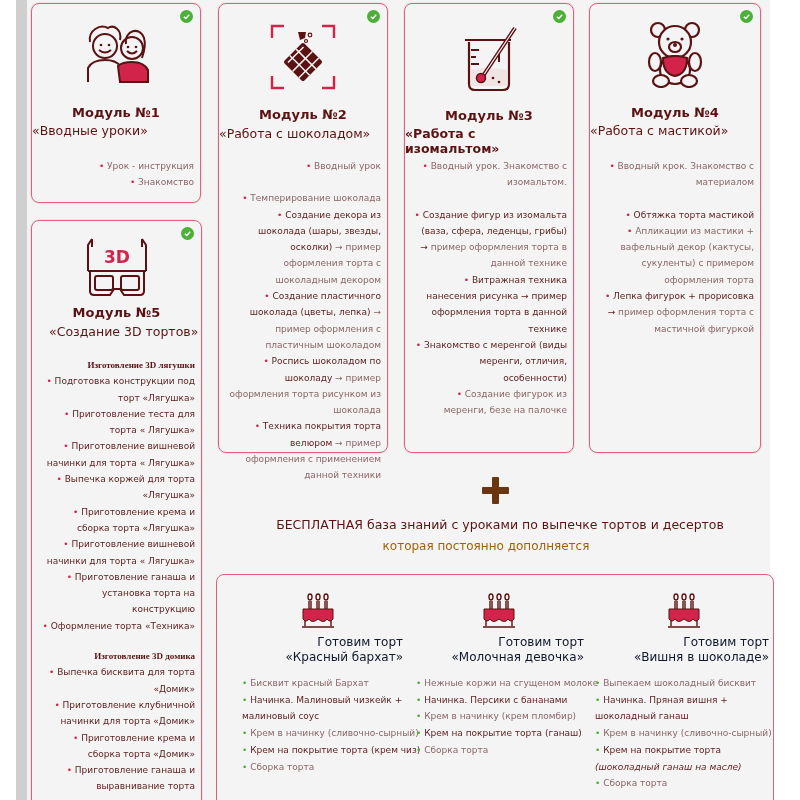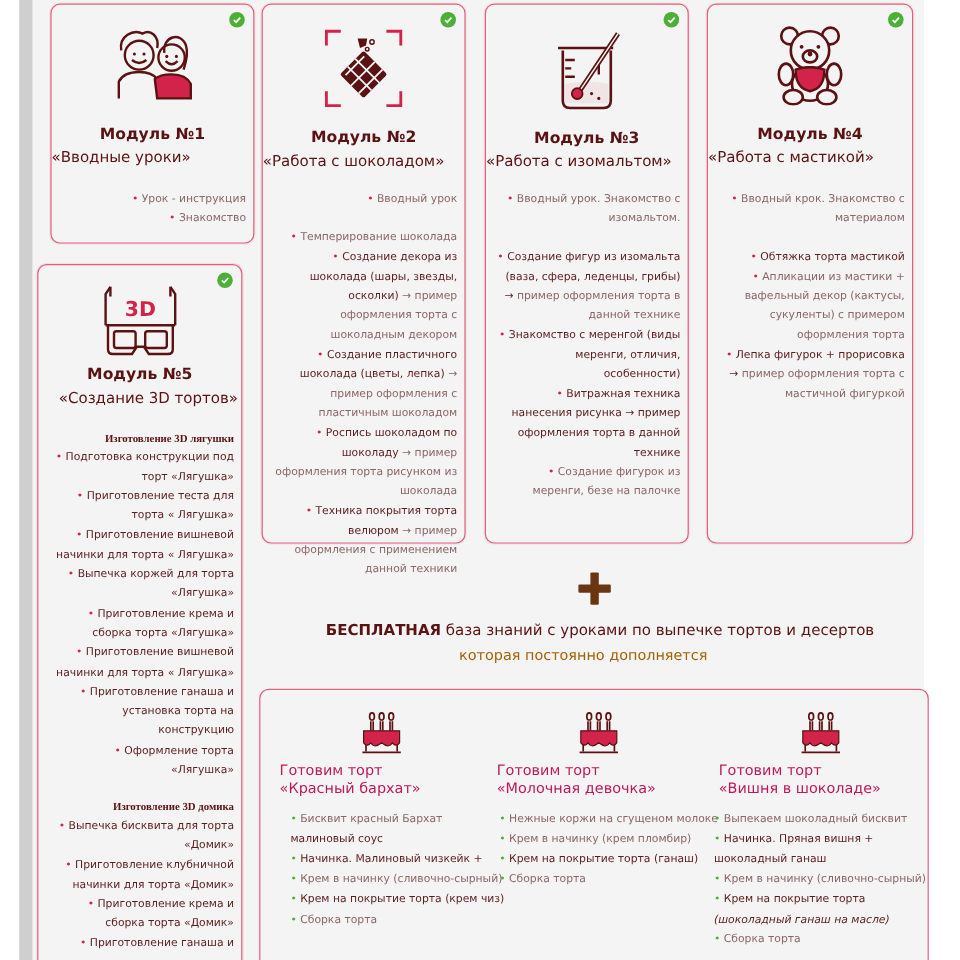--- a/index.html
+++ b/index.html
@@ -43,44 +43,44 @@
   .items li.subhead { font-weight:bold; color:#5a1212; margin-top:0;font-family:Liberation Serif, serif; }
   .items li.subhead.sp { margin-top:14px; }
   .arrow { color:#8a6666; }
 
   .plus-icon { position:absolute; left:482px; top:477px; width:28px; height:28px; }
   .plus-icon:before, .plus-icon:after { content:""; position:absolute; background:#6a3612; border-radius:1px; }
   .plus-icon:before { left:10px; top:0; width:7px; height:27px; }
   .plus-icon:after { left:0; top:10px; width:27px; height:7px; }
 
   .kb-title { position:absolute; left:220px; width:560px; top:517px; text-align:center; font-size:12.5px; color:#5a1212; }
-  .kb-title b { font-weight:bold; color:#5a1212; }
+  .kb-title b { font-weight:normal; color:#5a1212; }
   .kb-sub { position:absolute; left:206px; width:560px; top:539px; text-align:center; font-size:12px; color:#a16207; }
 
   .recipes-box {
     position:absolute; left:216px; top:574px; width:558px; height:240px;
     border:1px solid #e0607e; border-radius:8px; box-sizing:border-box; background:#f5f4f4;
   }
   .recipe { position:absolute; top:0; }
   .recipe .cake { position:absolute; top:18px; left:0; right:0; display:flex; justify-content:center; }
-  .recipe .r-title { position:absolute; left:0; right:0; top:60px; text-align:left; font-size:12px; color:#be185d; line-height:15px; }
+  .recipe .r-title { position:absolute; left:0; right:0; top:60px; text-align:right; font-size:12px; color:#0f172a; line-height:15px; }
   .recipe .r-items { position:absolute; top:100px; left:0; margin:0; padding:0; list-style:none; white-space:nowrap; }
   .recipe .r-items li { font-size:9px; line-height:16.7px; color:#8a6666; }
   .recipe .r-items li.strong { color:#5a1c1c; }
   .recipe .r-items li .gdot { color:#4caf37; }
   .recipe .r-items li.italic { font-style:italic; color:#5a1c1c; }
 </style>
 </head>
 <body>
 
 <div class="page-bg"></div>
 <div class="left-strip"></div>
 <div class="right-strip"></div>
 
-<div class="card" style="left:31px; top:3px; width:170px; height:200px;margin-left:11px;">
+<div class="card" style="left:31px; top:3px; width:170px; height:200px;">
   <div class="check">
     <svg viewBox="0 0 10 10">
         <path d="M2 5.2 L4.2 7.2 L8 3" stroke="#fff" stroke-width="1.6" fill="none"></path>
       </svg>
   </div>
   <div class="icon-wrap" style="top:18px;">
     <svg width="68" height="62" viewBox="0 0 68 62">
       <g fill="none" stroke="#5a1212" stroke-width="2">
         <path d="M8 20 C6 8 18 2 26 6 C32 2 40 8 38 18"></path>
         <circle cx="23" cy="24" r="12"></circle>
@@ -164,26 +164,26 @@
         </g>
       <path d="M40 26 L40 36" stroke="#5a1212" stroke-width="2"></path>
       <path d="M56 2 L24 50" stroke="#5a1212" stroke-width="4"></path>
       <path d="M56 2 L24 50" stroke="#f5f4f4" stroke-width="1.2"></path>
       <circle cx="22" cy="52" r="4.5" fill="#d2234b" stroke="#5a1212" stroke-width="1.5"></circle>
       <circle cx="34" cy="52" r="1.3" fill="#5a1212"></circle>
         <circle cx="40" cy="56" r="1.3" fill="#5a1212"></circle>
     </svg>
   </div>
   <div class="mod-title" style="top:104px;">Модуль №3</div>
-  <div class="mod-sub" style="top:122px;">«Работа с изомальтом»</div>
+  <div class="mod-sub" style="top:122px;font-weight:bold;">«Работа с изомальтом»</div>
   <ul class="items" style="top:154px;">
     <li><span class="dot">• </span><span>Вводный урок. Знакомство с изомальтом.</span></li>
     <li class="gap strong"><span class="dot">• </span><span>Создание фигур из изомальта (ваза, сфера, леденцы, грибы)</span> <span>→ </span><span class="arrow">пример оформления торта в данной технике</span></li>
+    <li class="strong"><span class="dot">• </span><span>Витражная техника нанесения рисунка → пример оформления торта в данной технике</span></li>
     <li class="strong"><span class="dot">• </span><span>Знакомство с меренгой (виды меренги, отличия, особенности)</span></li>
-    <li class="strong"><span class="dot">• </span><span>Витражная техника нанесения рисунка → пример оформления торта в данной технике</span></li>
     <li><span class="dot">• </span><span>Создание фигурок из меренги, безе на палочке</span></li>
   </ul>
 </div>
 
 <div class="card" style="left:589px; top:3px; width:172px; height:450px;">
   <div class="check">
     <svg viewBox="0 0 10 10">
         <path d="M2 5.2 L4.2 7.2 L8 3" stroke="#fff" stroke-width="1.6" fill="none"></path>
       </svg>
   </div>
@@ -241,21 +241,21 @@
   <div class="mod-sub" style="top:103px;padding-left:17px;">«Создание 3D тортов»</div>
   <ul class="items" style="top:136px;">
     <li class="subhead">Изготовление 3D лягушки</li>
     <li class="strong"><span class="dot">• </span><span>Подготовка конструкции под торт «Лягушка»</span></li>
     <li class="strong"><span class="dot">• </span><span>Приготовление теста для торта « Лягушка»</span></li>
     <li class="strong"><span class="dot">• </span><span>Приготовление вишневой начинки для торта « Лягушка»</span></li>
     <li class="strong"><span class="dot">• </span><span>Выпечка коржей для торта «Лягушка»</span></li>
     <li class="strong"><span class="dot">• </span><span>Приготовление крема и сборка торта «Лягушка»</span></li>
     <li class="strong"><span class="dot">• </span><span>Приготовление вишневой начинки для торта « Лягушка»</span></li>
     <li class="strong"><span class="dot">• </span><span>Приготовление ганаша и установка торта на конструкцию</span></li>
-    <li class="strong"><span class="dot">• </span><span>Оформление торта «Лягушка»</span></li>
+    <li class="strong"><span class="dot">• </span><span>Оформление торта «Техника»</span></li>
     <li class="subhead sp">Изготовление 3D домика</li>
     <li class="strong"><span class="dot">• </span><span>Выпечка бисквита для торта «Домик»</span></li>
     <li class="strong"><span class="dot">• </span><span>Приготовление клубничной начинки для торта «Домик»</span></li>
     <li class="strong"><span class="dot">• </span><span>Приготовление крема и сборка торта «Домик»</span></li>
     <li class="strong"><span class="dot">• </span><span>Приготовление ганаша и выравнивание торта</span></li>
 
   </ul>
 </div>
 
 <div class="plus-icon"></div>
@@ -278,22 +278,22 @@
         </g>
         <path d="M3 16 L33 16 L33 26 Q30 30 27 26 Q24 31 18 26 Q12 31 9 26 Q6 30 3 26 Z" fill="#d2234b" stroke="#5a1212" stroke-width="1"></path>
       </svg>
     </div>
     <div class="r-title">
       <div>Готовим торт</div>
         <div>«Красный бархат»</div>
     </div>
     <ul class="r-items" style="left:9px;">
       <li><span class="gdot">• </span><span>Бисквит красный Бархат</span></li>
+      <li class="strong"><span class="gdot">• </span><span>Начинка. Малиновый чизкейк +</span></li>
       <li class="strong"><span>малиновый соус</span></li>
-      <li class="strong"><span class="gdot">• </span><span>Начинка. Малиновый чизкейк +</span></li>
       <li><span class="gdot">• </span><span>Крем в начинку (сливочно-сырный)</span></li>
       <li class="strong"><span class="gdot">• </span><span>Крем на покрытие торта (крем чиз)</span></li>
       <li><span class="gdot">• </span><span>Сборка торта</span></li>
     </ul>
   </div>
 
   <div class="recipe" style="left:197px; width:170px;">
     <div class="cake">
       <svg width="36" height="36" viewBox="0 0 36 36">
         <g fill="none" stroke="#5a1212" stroke-width="1.4">
@@ -305,20 +305,21 @@
         </g>
         <path d="M3 16 L33 16 L33 26 Q30 30 27 26 Q24 31 18 26 Q12 31 9 26 Q6 30 3 26 Z" fill="#d2234b" stroke="#5a1212" stroke-width="1"></path>
       </svg>
     </div>
     <div class="r-title">
       <div>Готовим торт</div>
         <div>«Молочная девочка»</div>
     </div>
     <ul class="r-items" style="left:2px;">
       <li><span class="gdot">• </span><span>Нежные коржи на сгущеном молоке</span></li>
+      <li class="strong"><span class="gdot">• </span><span>Начинка. Персики с бананами</span></li>
       <li><span class="gdot">• </span><span>Крем в начинку (крем пломбир)</span></li>
       <li class="strong"><span class="gdot">• </span><span>Крем на покрытие торта (ганаш)</span></li>
       <li><span class="gdot">• </span><span>Сборка торта</span></li>
     </ul>
   </div>
 
   <div class="recipe" style="left:382px; width:170px;">
     <div class="cake">
       <svg width="36" height="36" viewBox="0 0 36 36">
         <g fill="none" stroke="#5a1212" stroke-width="1.4">

